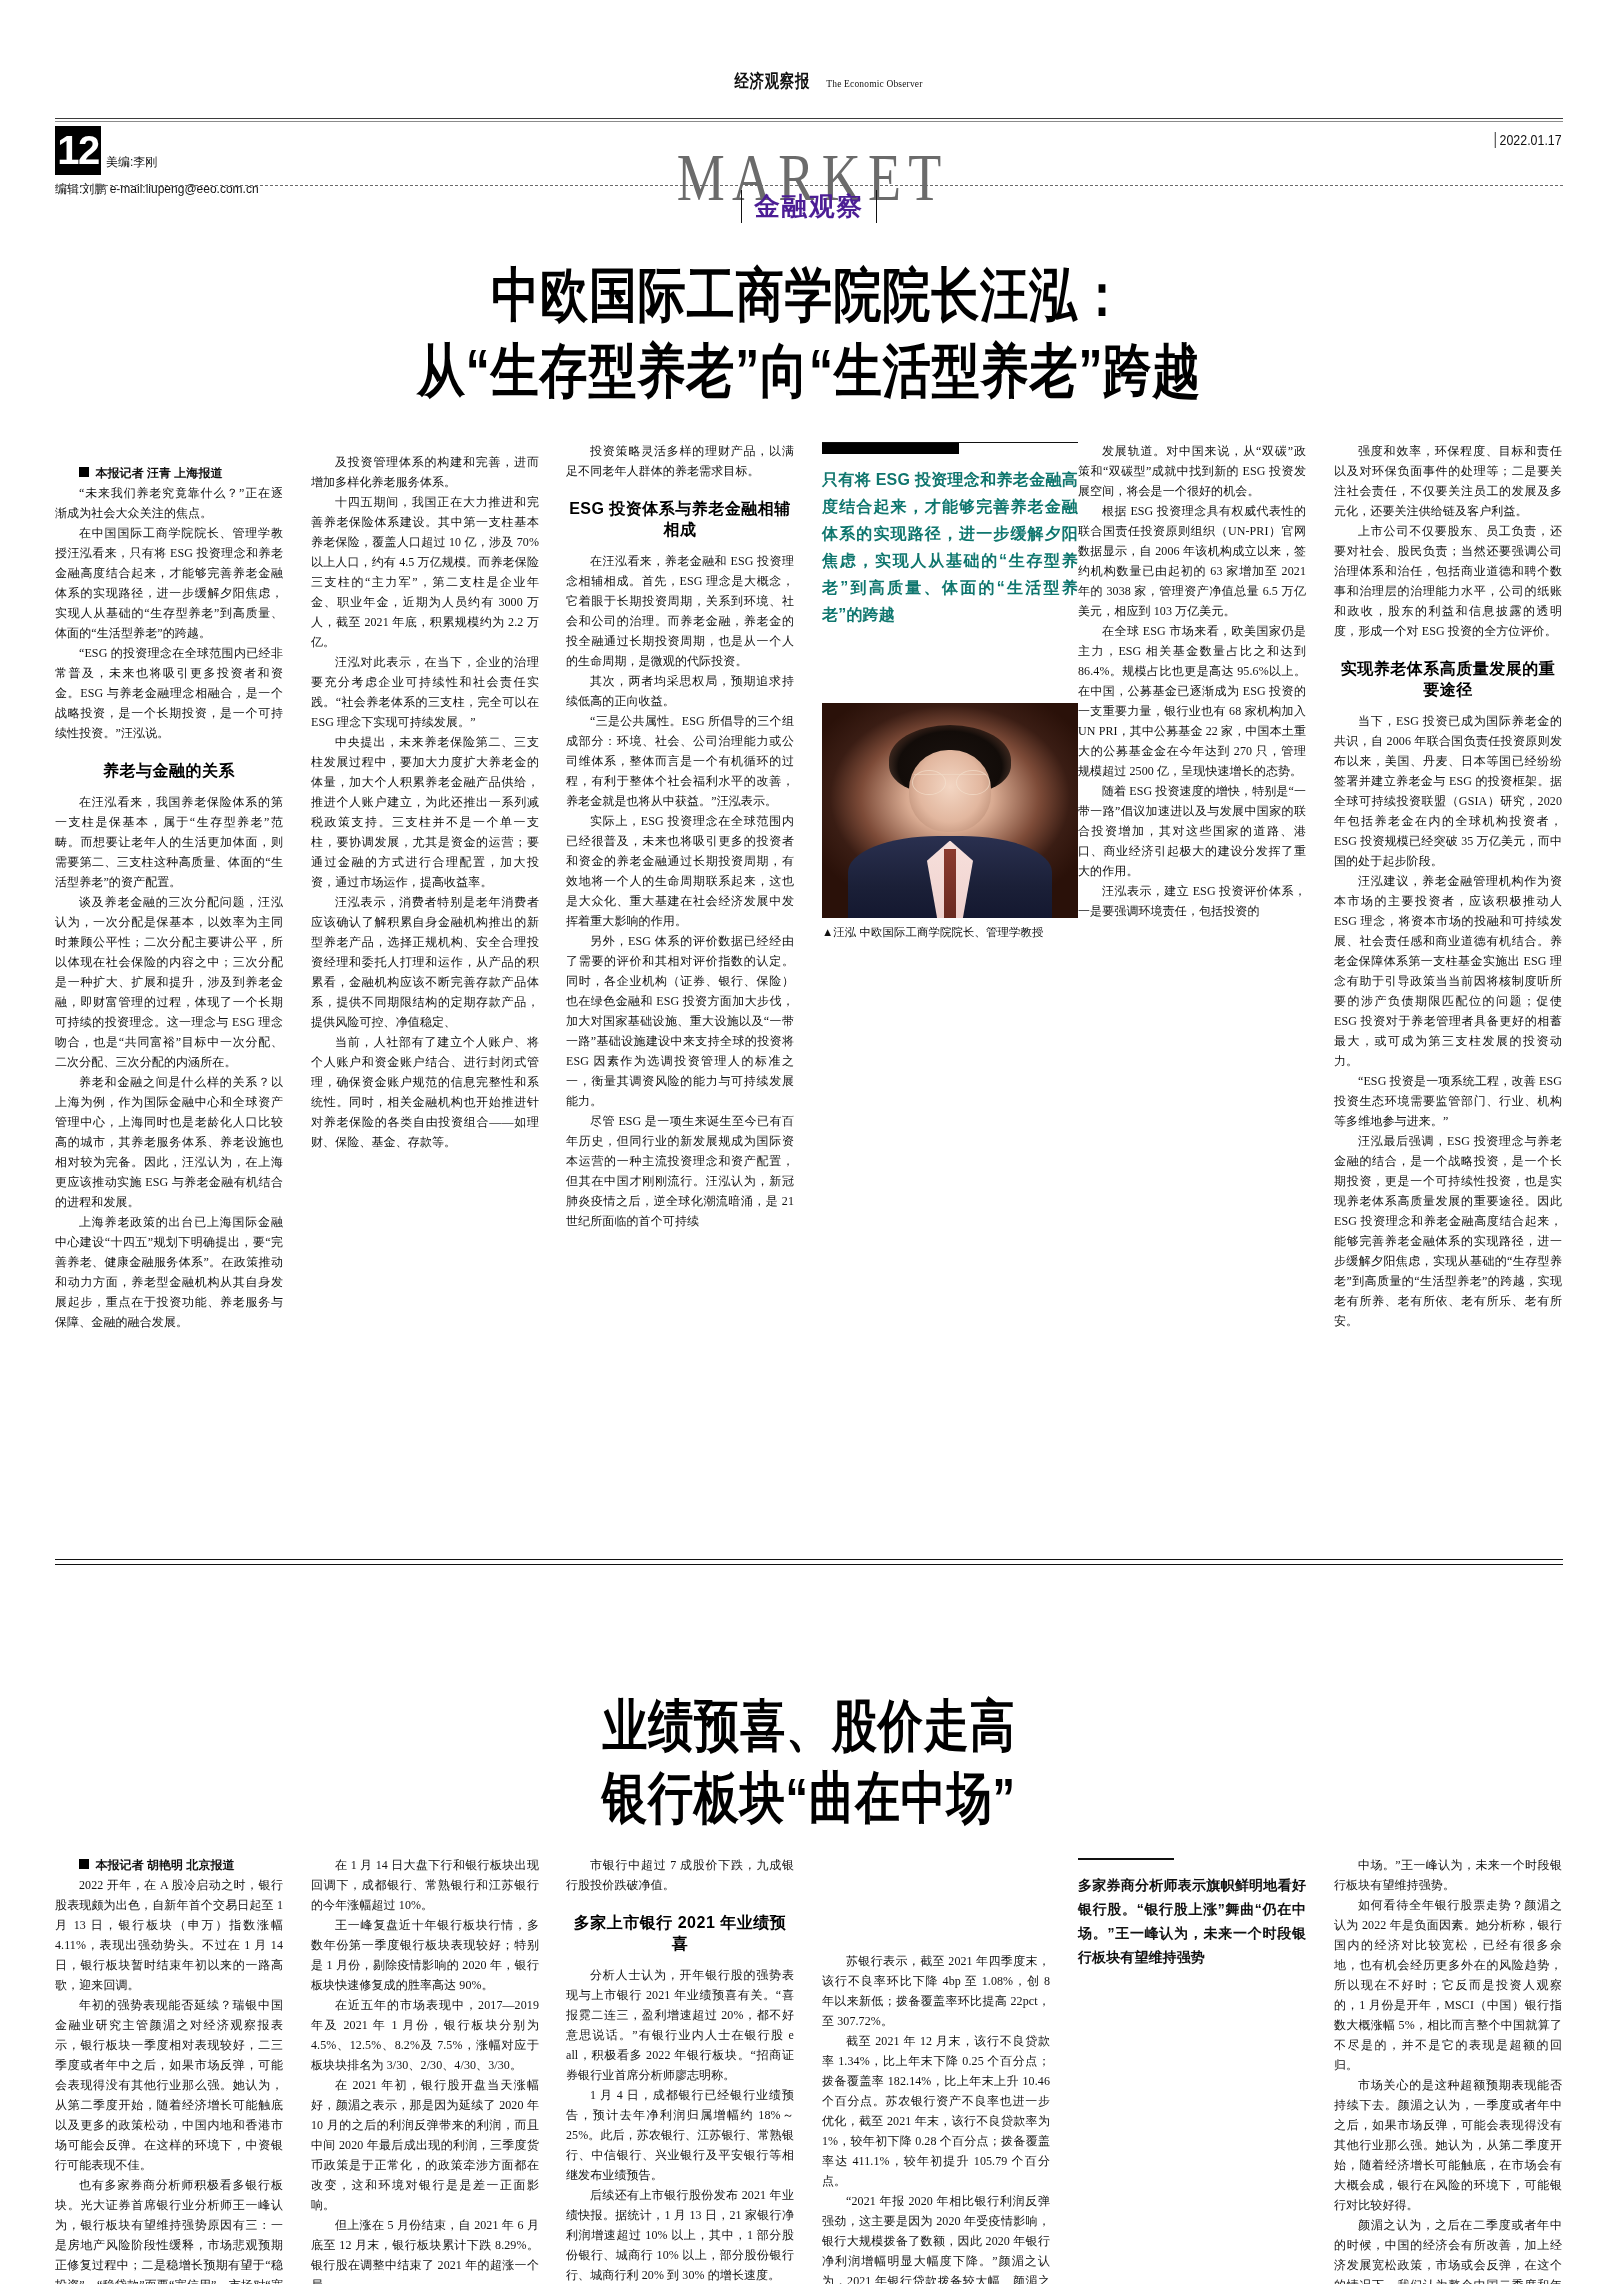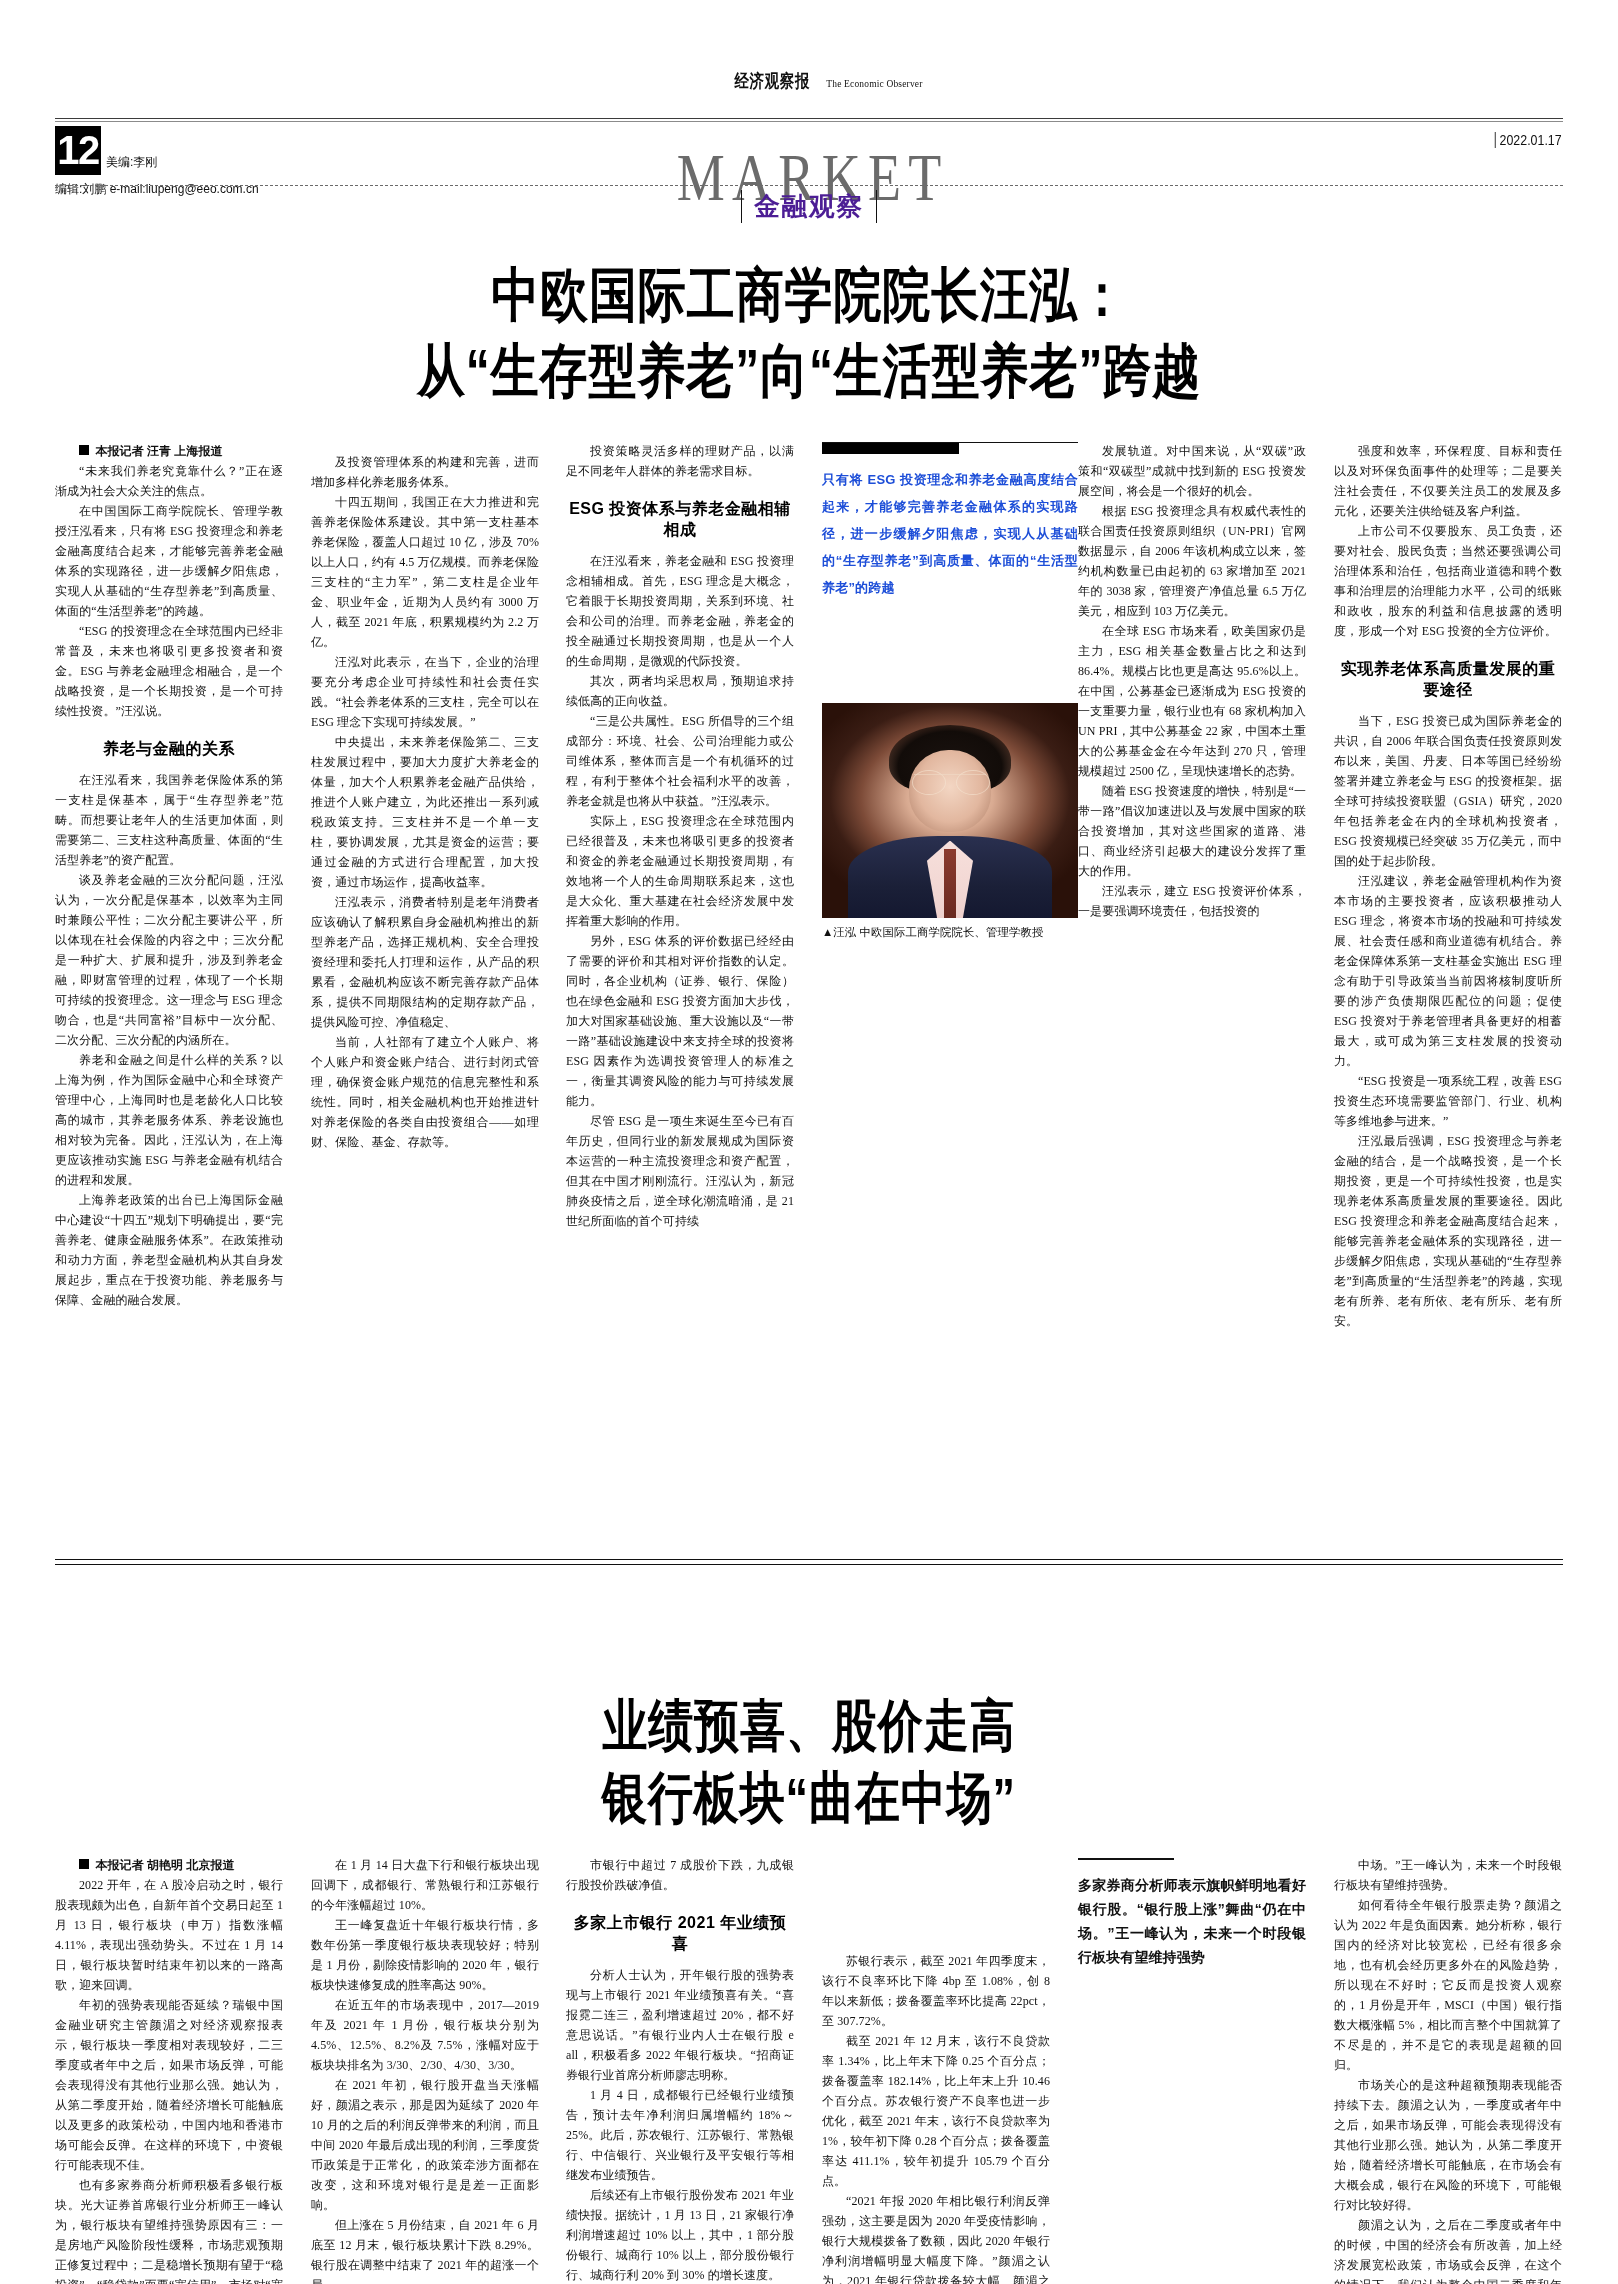--- a/index.html
+++ b/index.html
@@ -99,23 +99,23 @@
     text-align:center;margin:18px 0 10px 0;letter-spacing:0.5px;
   }
 
   
   .pull{position:absolute;}
   .pull .bar{width:137px;height:12px;background:#000;margin-bottom:12px;}
   .pull .rl{position:absolute;left:0;right:0;top:0;height:1.4px;background:#111;}
   .pull p{
     margin:0;
     font-family:"Liberation Sans","DejaVu Sans",sans-serif;
-    font-weight:bold;font-size:13px;line-height:27px;
+    font-weight:bold;font-size:16px;line-height:27px;
     text-align:justify;text-justify:inter-character;
-    color:#1d4ed8;letter-spacing:0.2px;
+    color:#0f766e;letter-spacing:0.2px;
   }
 
   
   .photo{
     position:absolute;
     background:
       radial-gradient(ellipse 60% 55% at 50% 44%, #f0d3c0 0%, #d9ab92 28%, #7d4b38 58%, #3a1d14 78%, #2a1109 100%),
       linear-gradient(160deg,#5b2b1b 0%,#3a1810 45%,#24100a 100%);
   }
   .photo .hair{
@@ -202,21 +202,21 @@
 
   <div class="section-tag">
     <span>金融观察</span>
   </div>
 
   <div class="a1-head">
     <span class="l">中欧国际工商学院院长汪泓：</span>
     <span class="l">从“生存型养老”向“生活型养老”跨越</span>
   </div>
 
-  <div class="col" style="position:absolute;left:55px;top:441px;width:228px;">
+  <div class="col" style="position:absolute;left:55px;top:463px;width:228px;">
     <p class="byline"><span class="sq"></span><span>本报记者  汪青  上海报道</span></p>
     <p>“未来我们养老究竟靠什么？”正在逐渐成为社会大众关注的焦点。</p>
     <p>在中国国际工商学院院长、管理学教授汪泓看来，只有将 ESG 投资理念和养老金融高度结合起来，才能够完善养老金融体系的实现路径，进一步缓解夕阳焦虑，实现人从基础的“生存型养老”到高质量、体面的“生活型养老”的跨越。</p>
     <p>“ESG 的投资理念在全球范围内已经非常普及，未来也将吸引更多投资者和资金。ESG 与养老金融理念相融合，是一个战略投资，是一个长期投资，是一个可持续性投资。”汪泓说。</p>
     <div class="subhead">养老与金融的关系</div>
     <p>在汪泓看来，我国养老保险体系的第一支柱是保基本，属于“生存型养老”范畴。而想要让老年人的生活更加体面，则需要第二、三支柱这种高质量、体面的“生活型养老”的资产配置。</p>
     <p>谈及养老金融的三次分配问题，汪泓认为，一次分配是保基本，以效率为主同时兼顾公平性；二次分配主要讲公平，所以体现在社会保险的内容之中；三次分配是一种扩大、扩展和提升，涉及到养老金融，即财富管理的过程，体现了一个长期可持续的投资理念。这一理念与 ESG 理念吻合，也是“共同富裕”目标中一次分配、二次分配、三次分配的内涵所在。</p>
     <p>养老和金融之间是什么样的关系？以上海为例，作为国际金融中心和全球资产管理中心，上海同时也是老龄化人口比较高的城市，其养老服务体系、养老设施也相对较为完备。因此，汪泓认为，在上海更应该推动实施 ESG 与养老金融有机结合的进程和发展。</p>
     <p>上海养老政策的出台已上海国际金融中心建设“十四五”规划下明确提出，要“完善养老、健康金融服务体系”。在政策推动和动力方面，养老型金融机构从其自身发展起步，重点在于投资功能、养老服务与保障、金融的融合发展。</p>
   </div>

